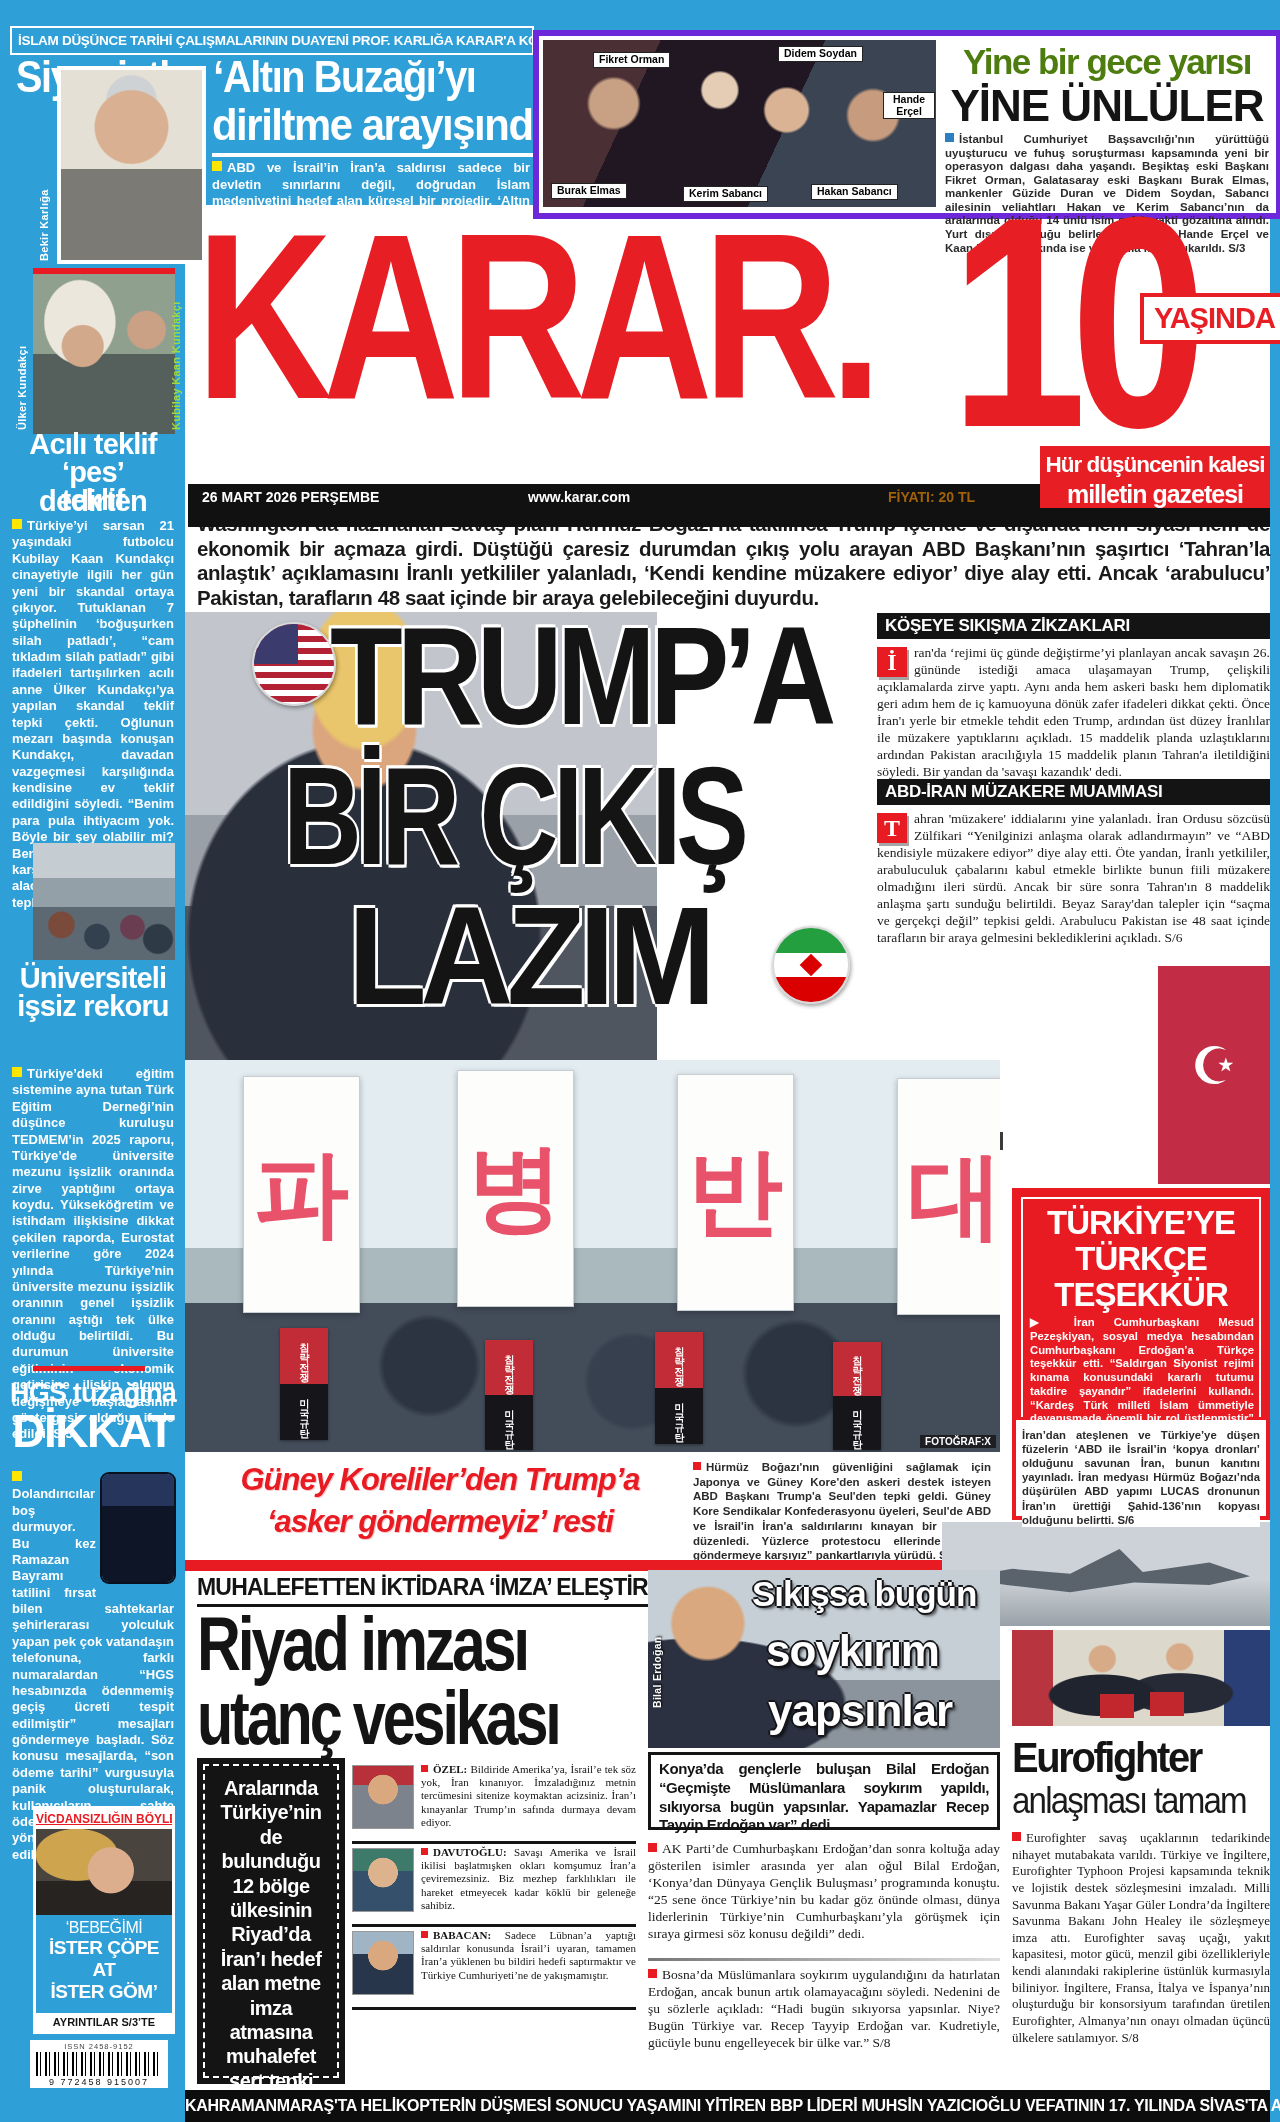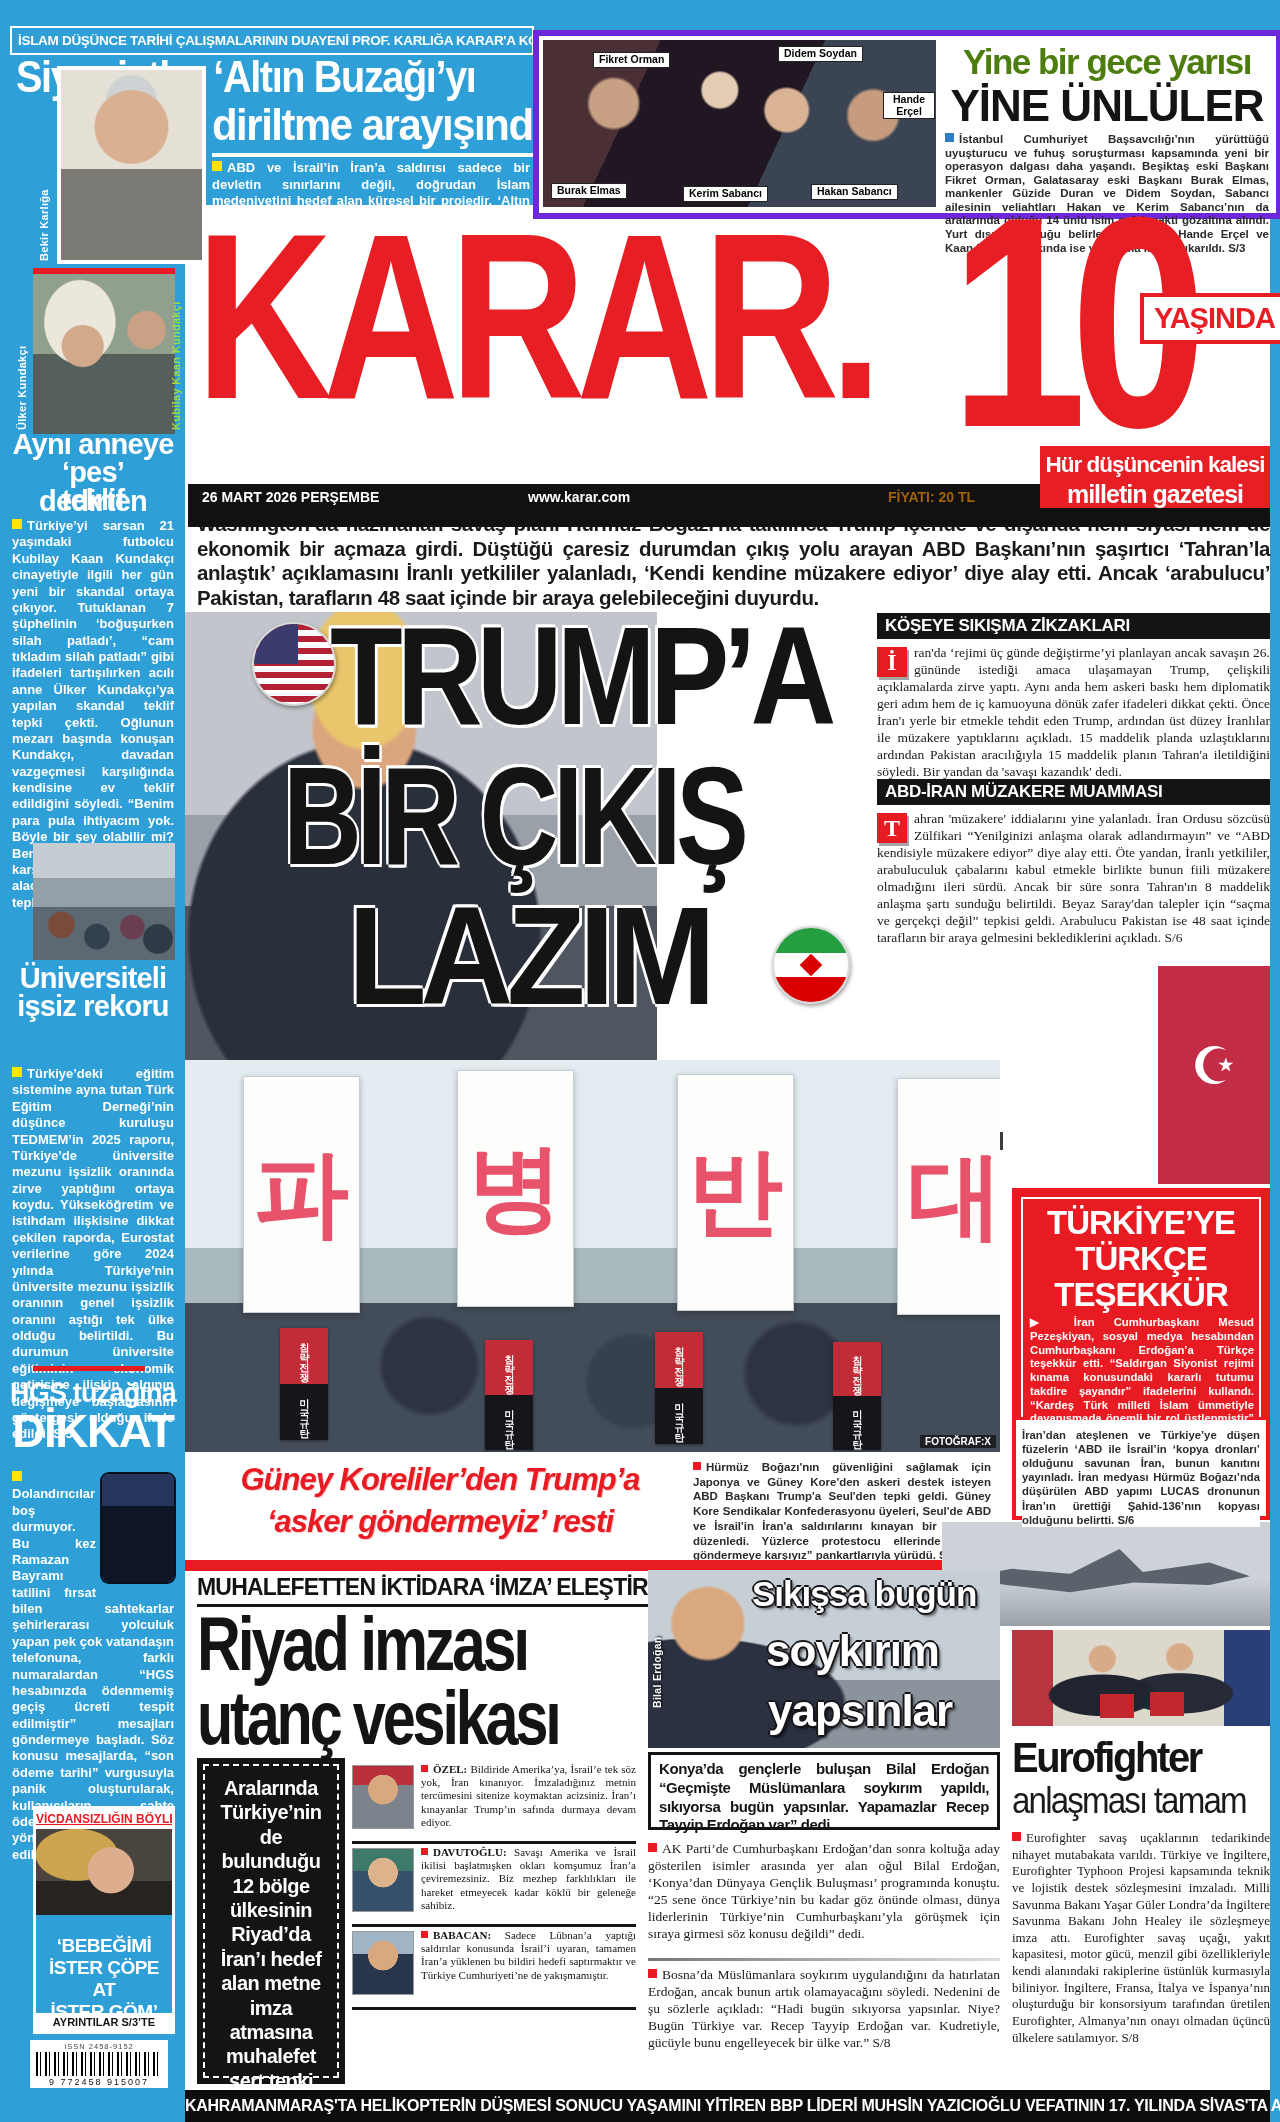--- a/index.html
+++ b/index.html
@@ -238,21 +238,21 @@
 
   <div class="t ctr" style="left:185px;top:2090px;width:1085px;height:32px;background:#0d0d0d;color:#fff;font-size:16px;font-weight:900;line-height:32px;letter-spacing:-.3px;white-space:nowrap">KAHRAMANMARAŞ'TA HELİKOPTERİN DÜŞMESİ SONUCU YAŞAMINI YİTİREN BBP LİDERİ MUHSİN YAZICIOĞLU VEFATININ 17. YILINDA SİVAS'TA ANILDI S/7</div>
 
   <div class="t" style="left:33px;top:268px;width:142px;height:160px;border-top:6px solid #e81b22;background:
        radial-gradient(circle at 35% 45%,#d3a98c 0 16%,rgba(0,0,0,0) 17%),
        radial-gradient(ellipse at 33% 30%,#ece7dc 0 26%,rgba(0,0,0,0) 27%),
        radial-gradient(circle at 80% 35%,#caa184 0 12%,rgba(0,0,0,0) 13%),
        linear-gradient(180deg,#8fa08f 0 50%,#55605c 50%)"></div>
   <span class="t vert w" style="left:16px;top:285px;height:145px">Ülker Kundakçı</span>
   <span class="t vert" style="left:170px;top:272px;height:158px;color:#9edb3e">Kubilay Kaan Kundakçı</span>
-  <div class="t railhead" style="left:8px;top:430px;width:170px;font-size:29px">Aynı anneye</div>
+  <div class="t railhead" style="left:8px;top:430px;width:170px;font-size:29px">Acılı teklif</div>
   <div class="t railhead" style="left:8px;top:458px;width:170px;font-size:29px">‘pes’ dedirten</div>
   <div class="t railhead" style="left:8px;top:486px;width:170px;font-size:29px">teklif</div>
   <p class="t railbody" style="left:12px;top:518px;width:162px;height:310px;margin:0">
     <span class="sq sq-y"></span><span>Türkiye’yi sarsan 21 yaşındaki futbolcu Kubilay Kaan Kundakçı cinayetiyle ilgili her gün yeni bir skandal ortaya çıkıyor. Tutuklanan 7 şüphelinin ‘boğuşurken silah patladı’, “cam tıkladım silah patladı” gibi ifadeleri tartışılırken acılı anne Ülker Kundakçı’ya yapılan skandal teklif tepki çekti. Oğlunun mezarı başında konuşan Kundakçı, davadan vazgeçmesi karşılığında kendisine ev teklif edildiğini söyledi. “Benim para pula ihtiyacım yok. Böyle bir şey olabilir mi? Ben çocuğumun kanı karşılığında ev mi alacağım?” sözleriyle tepkisini dile getirdi. S/3</span>
   </p>
   <div class="t" style="left:33px;top:843px;width:142px;height:117px;background:
        radial-gradient(circle at 20% 70%,#7a4a3a 0 9%,rgba(0,0,0,0) 10%),
        radial-gradient(circle at 45% 80%,#33404e 0 10%,rgba(0,0,0,0) 11%),
        radial-gradient(circle at 70% 72%,#6b3d51 0 9%,rgba(0,0,0,0) 10%),
        radial-gradient(circle at 88% 82%,#2e3a46 0 9%,rgba(0,0,0,0) 10%),
@@ -270,21 +270,21 @@
     <p class="railbody" style="margin:0">
       <span class="sq sq-y"></span><span>Dolandırıcılar boş durmuyor. Bu kez Ramazan Bayramı tatilini fırsat bilen sahtekarlar şehirlerarası yolculuk yapan pek çok vatandaşın telefonuna, farklı numaralardan “HGS hesabınızda ödenmemiş geçiş ücreti tespit edilmiştir” mesajları göndermeye başladı. Söz konusu mesajlarda, “son ödeme tarihi” vurgusuyla panik oluşturularak, kullanıcıların sahte ödeme bağlantılarına yönlendirildiği tespit edildi. S/7</span>
     </p>
   </div>
   <div class="t" style="left:33px;top:1806px;width:142px;height:228px;border:3px solid #fff;box-sizing:border-box">
     <div class="ctr" style="background:#fff;color:#e81b22;font-size:12px;font-weight:900;line-height:20px;height:20px;text-decoration:underline;white-space:nowrap;overflow:hidden">VİCDANSIZLIĞIN BÖYLESİ</div>
     <div style="height:86px;background:
          radial-gradient(circle at 55% 48%,#dcae8e 0 26%,rgba(0,0,0,0) 27%),
          radial-gradient(ellipse at 30% 30%,#cfa44e 0 30%,rgba(0,0,0,0) 31%),
          linear-gradient(180deg,#4a443e 0 60%,#262320 60%)"></div>
-    <div class="ctr w" style="font-size:19px;font-weight:700;letter-spacing:-.5px;margin-top:20px">‘BEBEĞİMİ</div>
+    <div class="ctr w" style="font-size:16px;font-weight:400;letter-spacing:-.5px;margin-top:4px">‘BEBEĞİMİ</div>
     <div class="ctr w" style="font-size:19px;font-weight:900;letter-spacing:-.5px">İSTER ÇÖPE AT</div>
     <div class="ctr w" style="font-size:19px;font-weight:900;letter-spacing:-.5px">İSTER GÖM’</div>
     <div class="ctr" style="position:absolute;left:0;bottom:0;width:100%;background:#fff;color:#141414;font-size:11px;font-weight:900;line-height:18px;height:18px">AYRINTILAR S/3’TE</div>
   </div>
   <div class="t" style="left:30px;top:2040px;width:138px;height:48px;background:#fff;padding:2px 4px;box-sizing:border-box">
     <div class="ctr" style="font-size:7.5px;color:#444;letter-spacing:1px">ISSN 2458-9152</div>
     <div style="height:24px;margin:1px 2px;background:repeating-linear-gradient(90deg,#000 0 2px,#fff 2px 4px,#000 4px 5px,#fff 5px 9px)"></div>
     <div style="font-size:9px;color:#111;letter-spacing:2px;text-align:center">9 772458 915007</div>
   </div>
 

